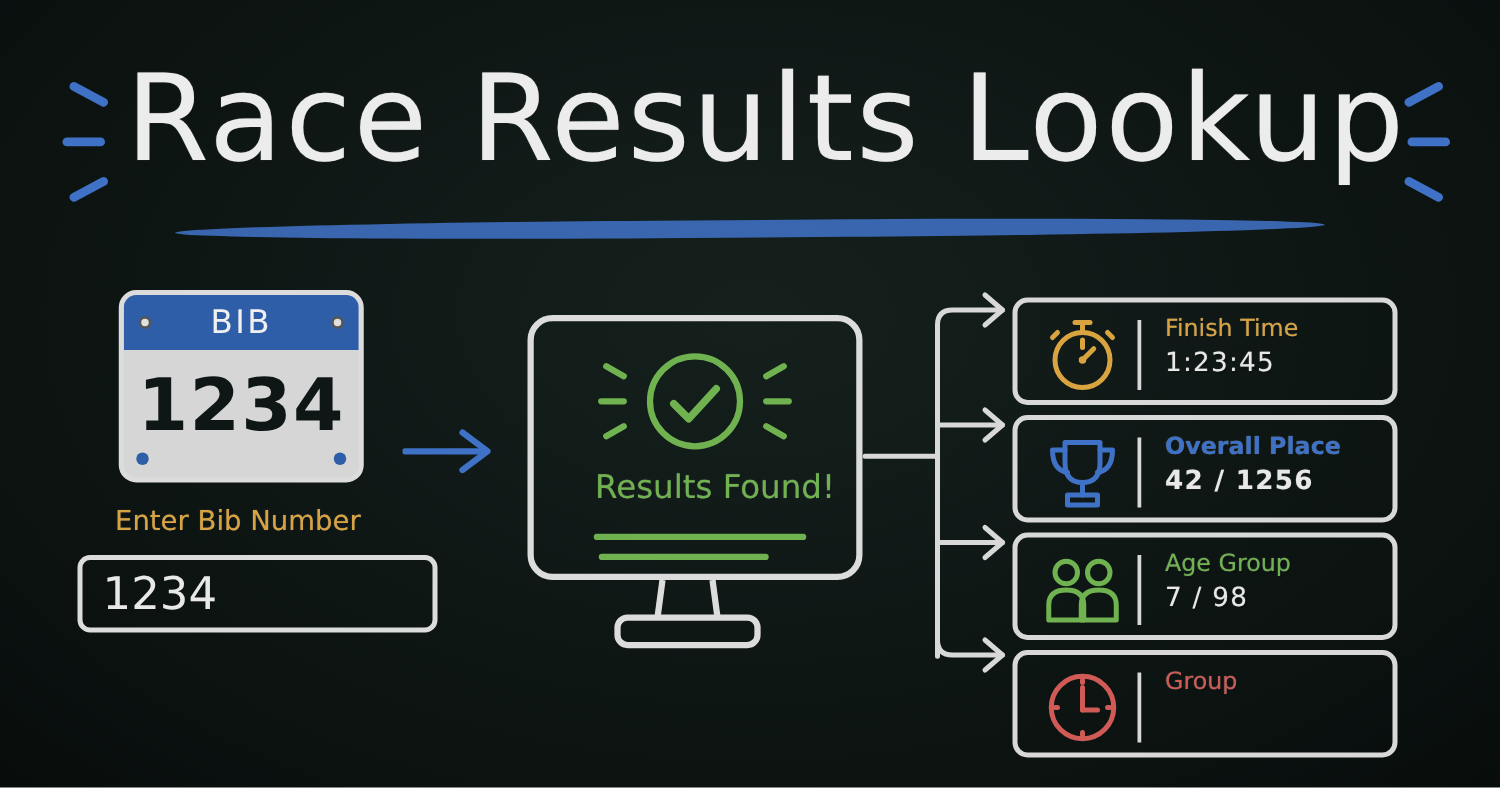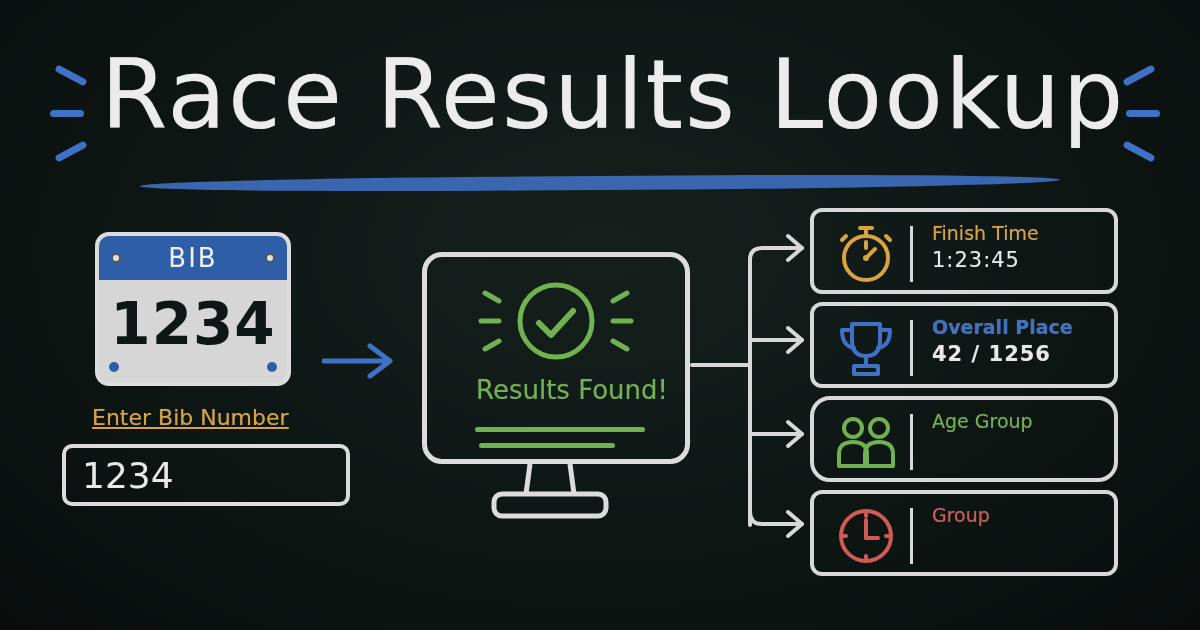--- a/index.html
+++ b/index.html
@@ -42,21 +42,21 @@
     }
     .bib-number {
       color: #0f1716; font-size: 58px; font-weight: bold; text-align: center;
       line-height: 88px; letter-spacing: 1px;
     }
     .bib-hole { position: absolute; width: 10px; height: 10px; border-radius: 50%; }
     .bib-hole.top { background: #e0e0e0; border: 2px solid #555; top: 17px; }
     .bib-hole.bottom { background: #2f5ea8; bottom: 10px; }
 
     .input-label {
-      position: absolute; left: 92px; top: 405px; font-size: 22px; color: #d9a440; text-decoration: underline;
+      position: absolute; left: 92px; top: 405px; font-size: 22px; color: #d9a440;
     }
     .search-box {
       position: absolute; left: 62px; top: 444px; width: 288px; height: 62px;
       border: 4px solid #dcdcdc; border-radius: 10px; display: flex; overflow: hidden;
     }
     .search-input {
       flex: 1; background: transparent; border: none; outline: none;
       color: #e8e8e8; font-size: 36px; padding-left: 16px;
       font-family: "DejaVu Sans", sans-serif;
     }
@@ -75,21 +75,21 @@
     }
     .green-line { position: absolute; height: 5px; background: #6fb24f; border-radius: 3px; }
     .check-wrap { position: absolute; left: 50%; top: 22px; transform: translateX(-50%); }
 
     
     .connectors { position: absolute; left: 690px; top: 200px; }
 
     
     .card {
       position: absolute; left: 810px; width: 308px; height: 86px;
-      border: 4px solid #d8d8d8; border-radius: 12px;
+      border: 4px solid #d8d8d8; border-radius: 12px; margin-top: 30px;
     }
     .card-icon { position: absolute; left: 22px; top: 12px; width: 60px; height: 60px; }
     .card-divider { position: absolute; left: 96px; top: 14px; width: 3px; height: 56px; background: #d8d8d8; }
     .card-label { position: absolute; left: 118px; top: 10px; font-size: 19px; }
     .card-value { position: absolute; left: 118px; top: 36px; font-size: 21px; color: #e8e8e8; letter-spacing: 1px; }
     .card-value.small { font-size: 19px; top: 46px; letter-spacing: 0; }
   </style>
 </head>
 <body>
 
@@ -191,31 +191,32 @@
       <path d="M44 12 H54 Q54 28 42 30"></path>
       <line x1="30" y1="38" x2="30" y2="48"></line>
       <rect x="18" y="48" width="24" height="8"></rect>
     </g>
   </svg>
   <div class="card-divider"></div>
   <div class="card-label chalk-text" style="color:#3f72c6;">Overall Place</div>
   <div class="card-value chalk-text">42 / 1256</div>
 </div>
 
-<div class="card" style="top:396px;border-radius:20px;">
+<div class="card" style="top:396px;">
   <svg class="card-icon" viewBox="0 0 60 60">
     <g fill="none" stroke="#6fb24f" stroke-width="4" stroke-linejoin="round">
       <circle cx="17" cy="16" r="9"></circle>
       <circle cx="43" cy="16" r="9"></circle>
       <path d="M3 54 V42 Q3 30 17 30 Q31 30 31 42 V54 Z"></path>
       <path d="M29 54 V42 Q29 30 43 30 Q57 30 57 42 V54 Z"></path>
     </g>
   </svg>
   <div class="card-divider"></div>
   <div class="card-label chalk-text" style="color:#6fb24f;">Age Group</div>
+  <div class="card-value chalk-text">7 / 98</div>
 </div>
 
 <div class="card" style="top:490px;">
   <svg class="card-icon" viewBox="0 0 60 60">
     <g fill="none" stroke="#d05a55" stroke-width="4" stroke-linecap="round">
       <circle cx="30" cy="30" r="25"></circle>
       <line x1="30" y1="14" x2="30" y2="32"></line>
       <line x1="30" y1="32" x2="42" y2="32"></line>
       <line x1="30" y1="8" x2="30" y2="10"></line>
       <line x1="30" y1="50" x2="30" y2="52"></line>

